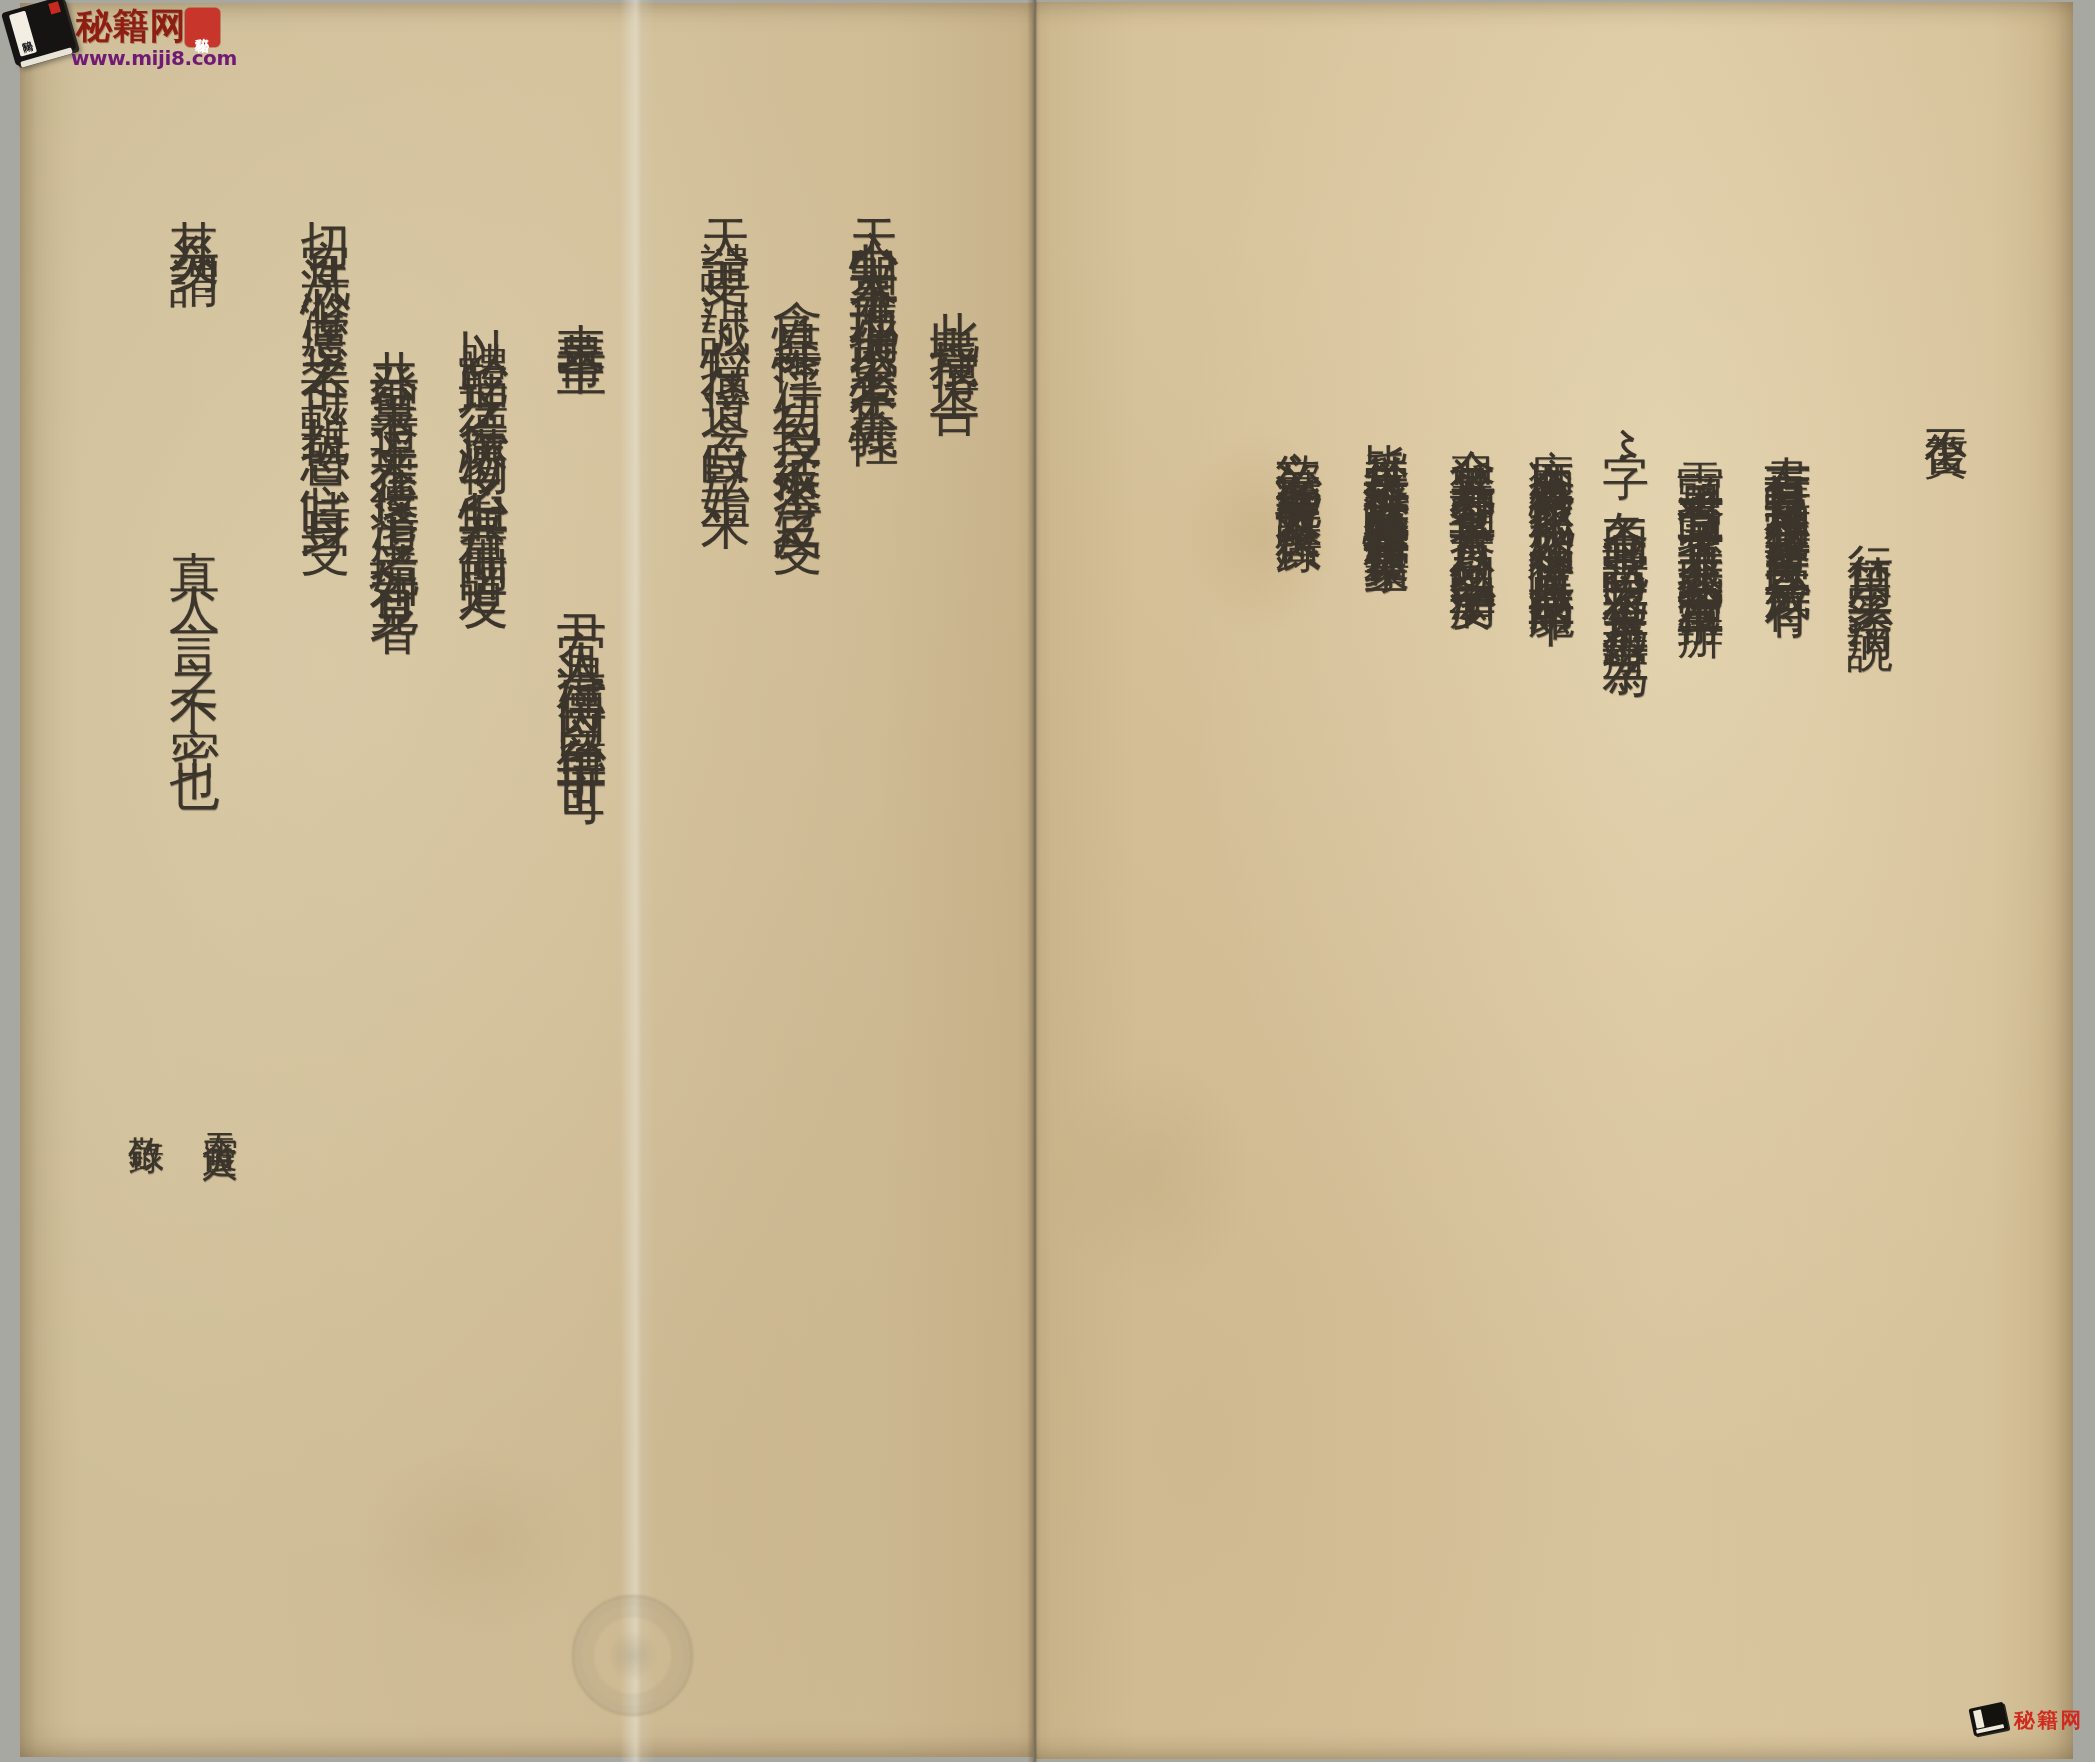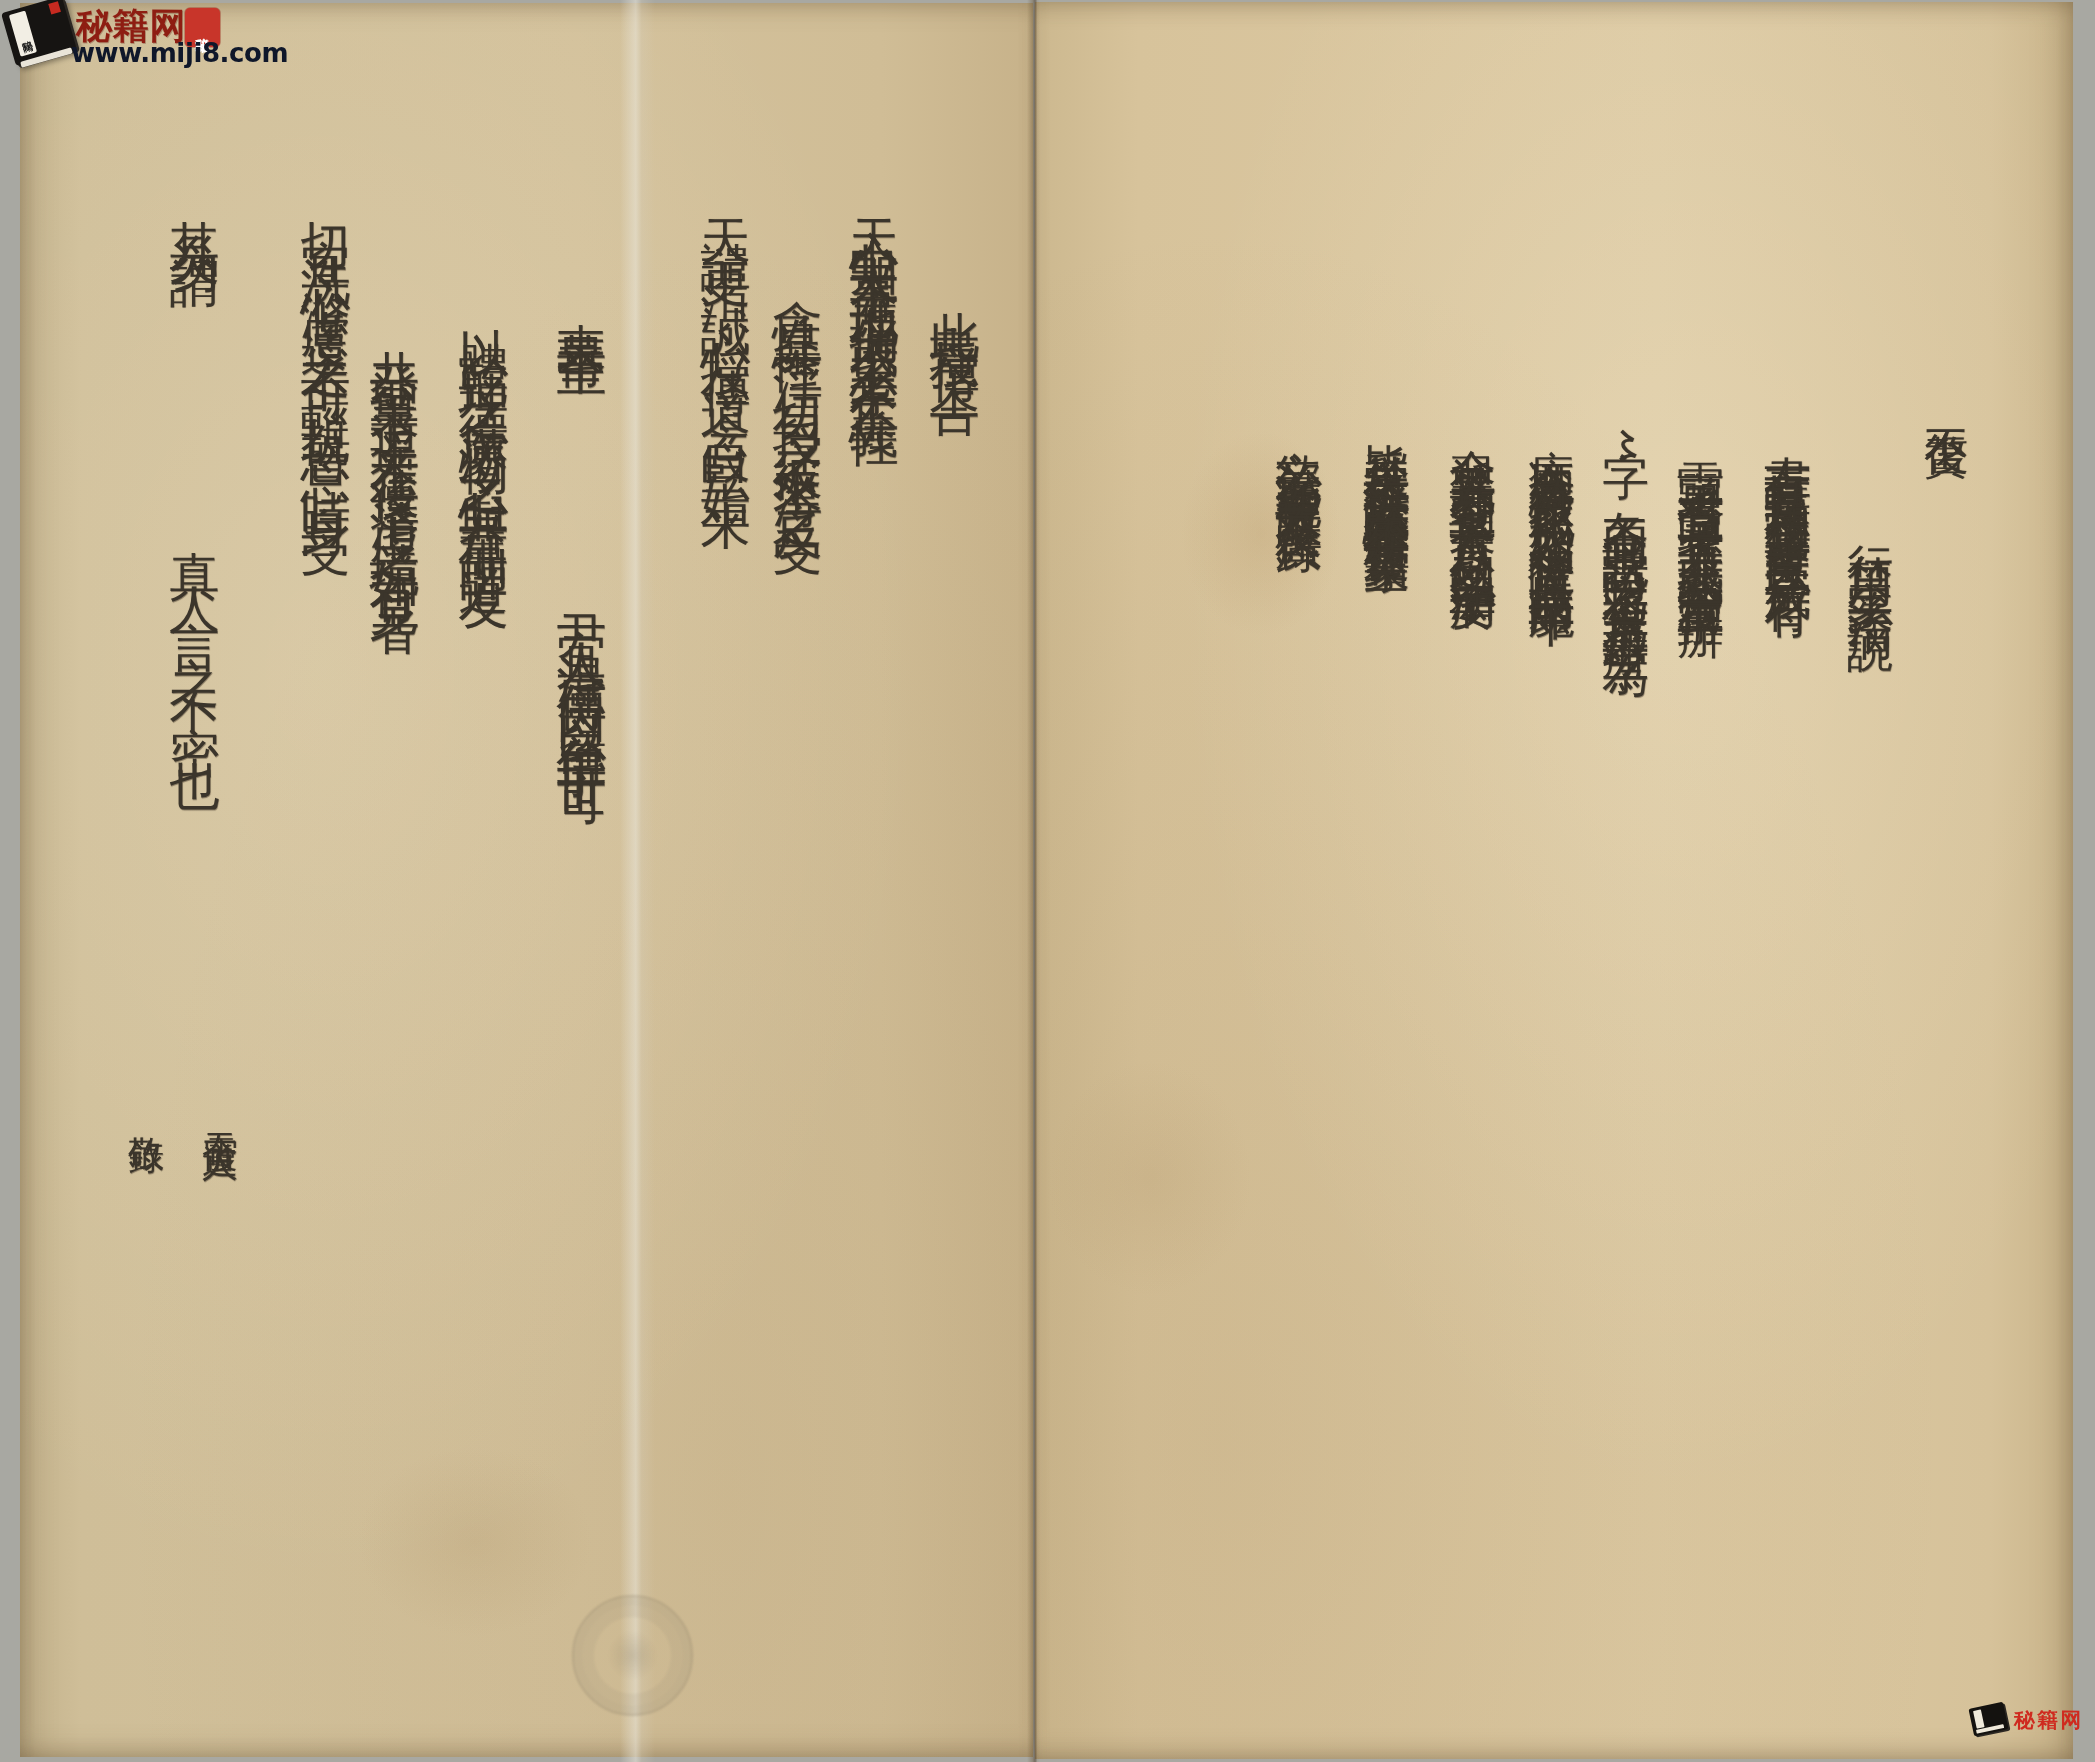--- a/index.html
+++ b/index.html
@@ -94,22 +94,22 @@
                     background: #c62a20; }
   .wm-title { position: absolute; left: 76px; top: 1.7px; font-size: 36px; font-weight: bold;
               color: #8e1d12; letter-spacing: 0.8px;
               text-shadow: 0.8px 0.8px 0 rgba(90,20,10,0.30); }
   .wm-seal { position: absolute; left: 185px; top: 8.3px; width: 35px; height: 39px;
              background: #c8352a; border-radius: 5px;
              display: flex; align-items: center; justify-content: center;
              box-shadow: 0 0 0 0.8px rgba(150,30,20,0.45); }
   .wm-seal span { writing-mode: vertical-rl; text-orientation: upright;
                   color: #fff; font-size: 14px; font-weight: bold; letter-spacing: 0.8px; }
-  .wm-url { position: absolute; left: 71px; top: 38px; font-size: 26px; font-weight: bold;
-            color: #0f172a; letter-spacing: -0.4px; }
+  .wm-url { position: absolute; left: 71px; top: 46px; font-size: 20px; font-weight: bold;
+            color: #701a75; letter-spacing: -0.4px; }
 
   
   .wm-bottom { position: absolute; left: 1971px; top: 1698px; width: 116px; height: 55px; }
   .mini-book { position: absolute; left: 0; top: 6.6px; width: 35px; height: 28px;
                transform: rotate(-12deg); background: #14120f; border-radius: 2.5px;
                box-shadow: 1.7px 1.7px 0 #2c2823; }
   .mini-book .mini-label { position: absolute; left: 4.1px; top: 3.3px; width: 8.3px; height: 18px;
                            background: #efe9da; border-radius: 0.8px; }
   .mini-book .mini-pages { position: absolute; left: 3.3px; right: 4.1px; bottom: 2.5px; height: 3.3px;
                            background: #efe9da; border-radius: 0.8px; }

